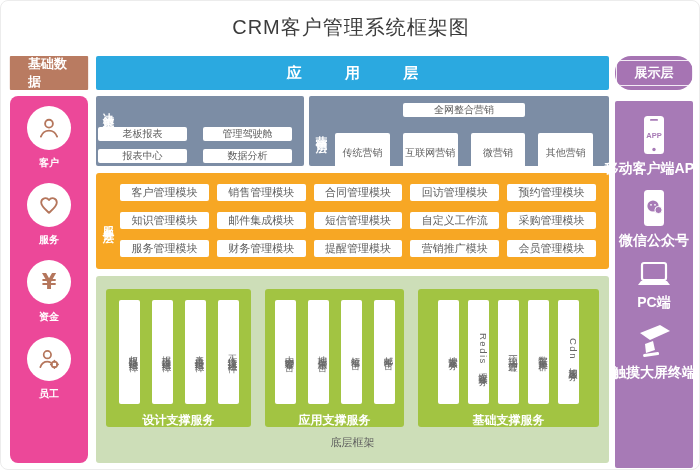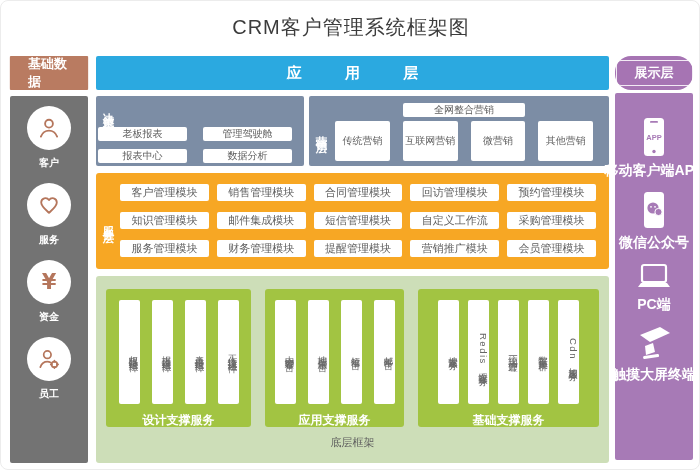--- a/index.html
+++ b/index.html
@@ -17,51 +17,51 @@
          align-items:center; justify-content:center; color:#fff;
          font-size:13px; font-weight:bold; border-radius:2px; }
   .hdr-left  { left:8px;  width:80px; background:#b97b61; }
   .hdr-mid   { left:95px; width:513px; background:#2ba9e0; font-size:15px; word-spacing:2.6em; }
   .hdr-right { left:614px; width:78px; background:#a674b3;border-radius:16px; }
   .hdr-inner { border:1px solid rgba(255,255,255,.85); border-radius:5px;
                padding:3px 18px; }
 
   
   .left-body { position:absolute; left:9px; top:95px; width:78px; height:367px;
-               background:#737373; border-radius:2px; display:flex;
+               background:#ec4899; border-radius:8px; display:flex;
                flex-direction:column; align-items:center; padding-top:10px; gap:13px; }
   .ld-item { display:flex; flex-direction:column; align-items:center; }
   .circle { width:44px; height:44px; background:#fff; border-radius:50%;
             display:flex; align-items:center; justify-content:center; }
   .ld-label { color:#fff; font-size:10px; font-weight:bold; margin-top:6px; }
   .yen { color:#b5765c; font-size:21px; font-weight:bold; font-family:"DejaVu Sans",sans-serif; }
 
   
-  .right-body { position:absolute; left:614px; top:92px; width:78px; height:367px;
+  .right-body { position:absolute; left:614px; top:100px; width:78px; height:367px;
                 background:#a77ab6; border-radius:2px; display:flex;
-                flex-direction:column; align-items:center; padding-top:24px; gap:11px; }
+                flex-direction:column; align-items:center; padding-top:14px; gap:11px; }
   .rd-item { display:flex; flex-direction:column; align-items:center; }
   .rd-label { color:#fff; font-size:14px; font-weight:bold; margin-top:1px; white-space:nowrap; }
 
   
   .mid { position:absolute; left:95px; top:0; width:513px; height:470px; }
   .slate { position:absolute; top:95px; height:70px; background:#7c8da5;
            border-radius:2px; display:flex; }
   .box-decision  { left:0; width:208px;flex-direction:column; }
   .box-marketing { left:213px; width:300px; }
   .vlabel-wrap { width:24px; display:flex; align-items:center; justify-content:center; flex:0 0 24px; }
   .vlabel { writing-mode:vertical-rl; text-orientation:upright; color:#fff;
             font-size:11.5px; letter-spacing:3px; font-weight:bold; }
   .white-box { background:#fff; border-radius:2px; color:#5f5f5f; font-size:10px;
                display:flex; align-items:center; justify-content:center; white-space:nowrap; }
 
   .dec-grid { flex:1; display:grid; grid-template-columns:1fr 1fr;
               grid-template-rows:1fr 1fr; gap:8px 16px; padding:7px 12px 9px 2px; }
   .mkt-content { flex:1; display:flex; flex-direction:column; padding:7px 16px 9px 2px; }
-  .mkt-top { height:22px; width:122px; align-self:center; margin-bottom:4px; }
+  .mkt-top { height:22px; width:122px; align-self:center; margin-bottom:16px; }
   .mkt-row { display:flex; gap:13px; flex:1; }
   .mkt-row .white-box { flex:1; height:40px;font-family:Liberation Serif, serif; }
 
   .service { position:absolute; top:172px; left:0; width:513px; height:96px;
              background:#f7a724; border-radius:3px; display:flex; }
   .svc-grid { flex:1; display:grid; grid-template-columns:repeat(5,1fr);
               grid-template-rows:1fr 1fr 1fr; gap:11px 8px; padding:11px 13px 12px 0; }
   .svc-grid .white-box { font-size:11px; }
 
   .base { position:absolute; top:275px; left:0; width:513px; height:187px;

